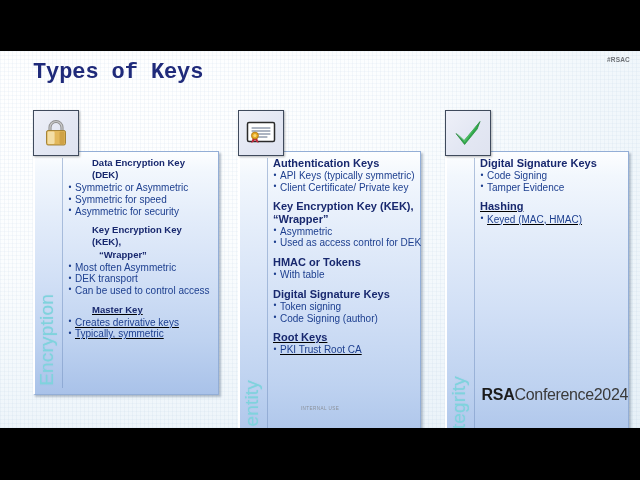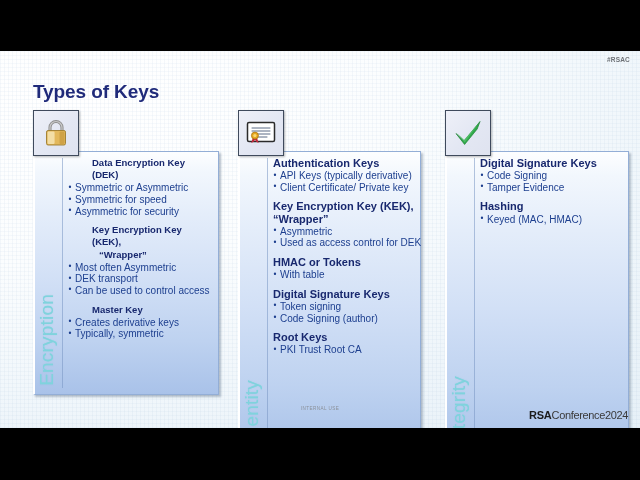--- a/index.html
+++ b/index.html
@@ -41,26 +41,27 @@
     background:
       repeating-linear-gradient(90deg, rgba(150,180,210,.085) 0 1px, rgba(0,0,0,0) 1px 4px),
       repeating-linear-gradient(0deg,  rgba(150,180,210,.075) 0 1px, rgba(0,0,0,0) 1px 4px);
     pointer-events: none;
   }
 
   
   .slide-title {
     position: absolute;
     left: 33px;
-    top: 30px;
-    font-size: 19px;
+    top: 9px;
+    font-size: 22px;
     font-weight: bold;
     color: #1f2a7a;
     letter-spacing: -0.1px;
     white-space: nowrap;
+    font-family: Liberation Mono, monospace;
   }
 
   .hashtag {
     position: absolute;
     right: 10px;
     top: 5px;
     font-size: 6.5px;
     font-weight: bold;
     color: #6d7176;
     letter-spacing: .2px;
@@ -149,21 +150,21 @@
   
   .content {
     position: absolute;
     left: 33px;
     right: 5px;
     top: 5px;
     bottom: 4px;
   }
 
   .group { margin-bottom: 7px; }
-  .group:last-child { margin-bottom: 0; }
+  .group:last-child { margin-bottom: 0; text-decoration: underline; }
 
   .g-head {
     font-size: 11px;
     font-weight: bold;
     color: #18286e;
     line-height: 12.2px;
     margin-bottom: 1px;
   }
   .g-head .cont {
     display: block;
@@ -202,22 +203,22 @@
     transform: translateX(-50%);
     bottom: 17px;
     font-size: 4.6px;
     color: #8a9099;
     letter-spacing: .45px;
   }
 
   .rsa-logo {
     position: absolute;
     right: 12px;
-    bottom: 7px;
-    font-size: 11px;
+    bottom: 24px;
+    font-size: 16px;
     color: #1b1b1b;
     letter-spacing: -0.35px;
     white-space: nowrap;
   }
   .rsa-logo .rsa { font-weight: bold; letter-spacing: -0.2px; }
   .rsa-logo .rest { font-weight: normal; color: #3a3a3a; }
 </style>
 </head>
 <body>
 
@@ -303,21 +304,21 @@
 
       <div class="panel panel-c2">
         <div class="vlabel">Identity</div>
         <div class="vrule"></div>
 
         <div class="content">
 
           <div class="group">
             <div class="g-head">Authentication Keys</div>
             <ul class="bullets">
-              <li>API Keys (typically derivative)</li>
+              <li>API Keys (typically symmetric)</li>
               <li>Client Certificate/ Private key</li>
             </ul>
           </div>
 
           <div class="group">
             <div class="g-head">
               <span>Key Encryption Key (KEK),</span>
               <span class="cont" style="padding-left:0">“Wrapper”</span>
             </div>
             <ul class="bullets">

